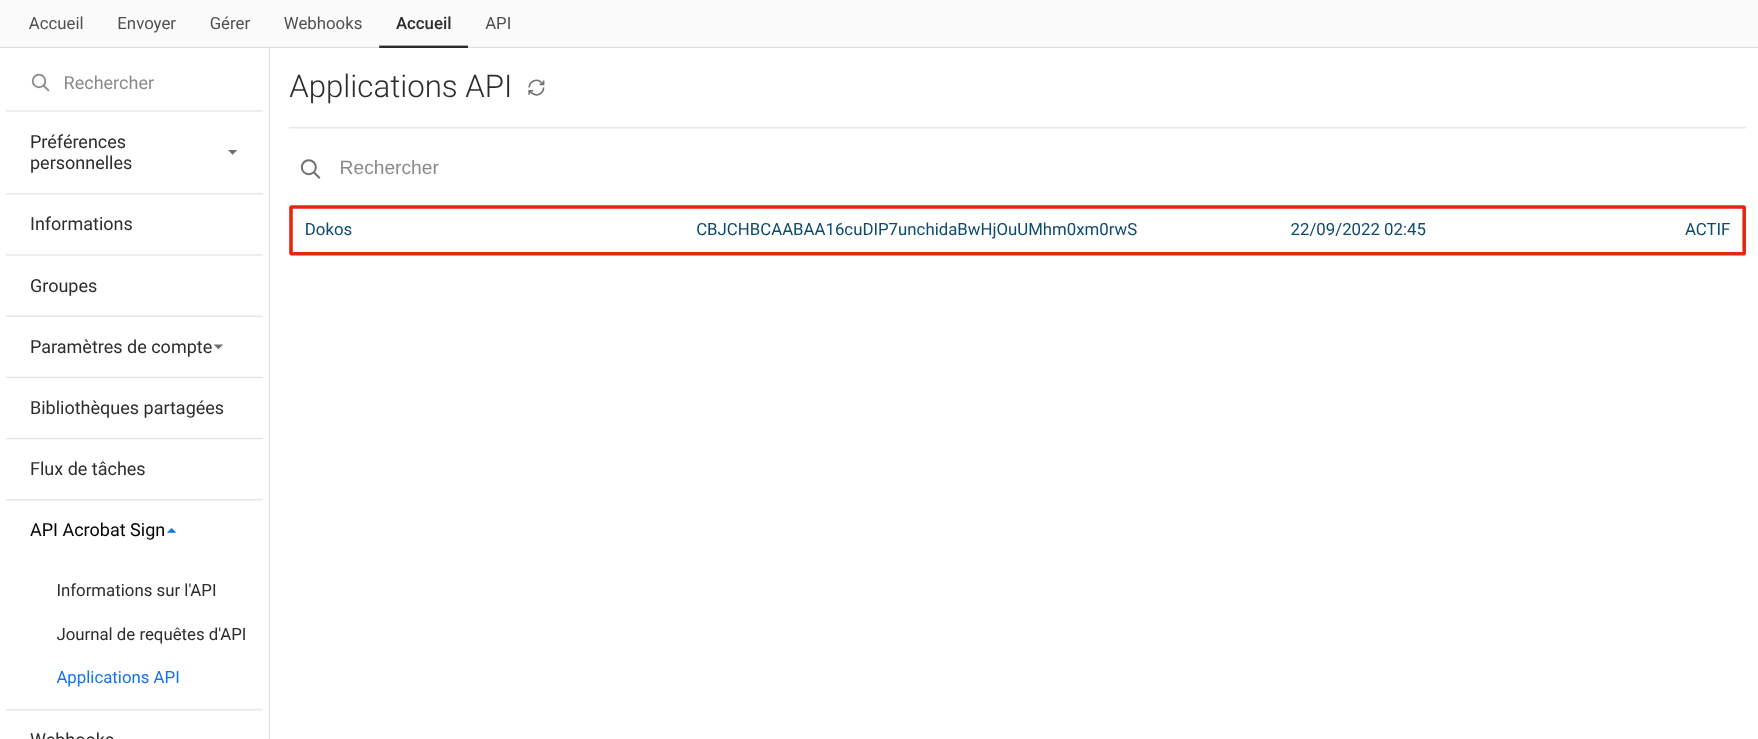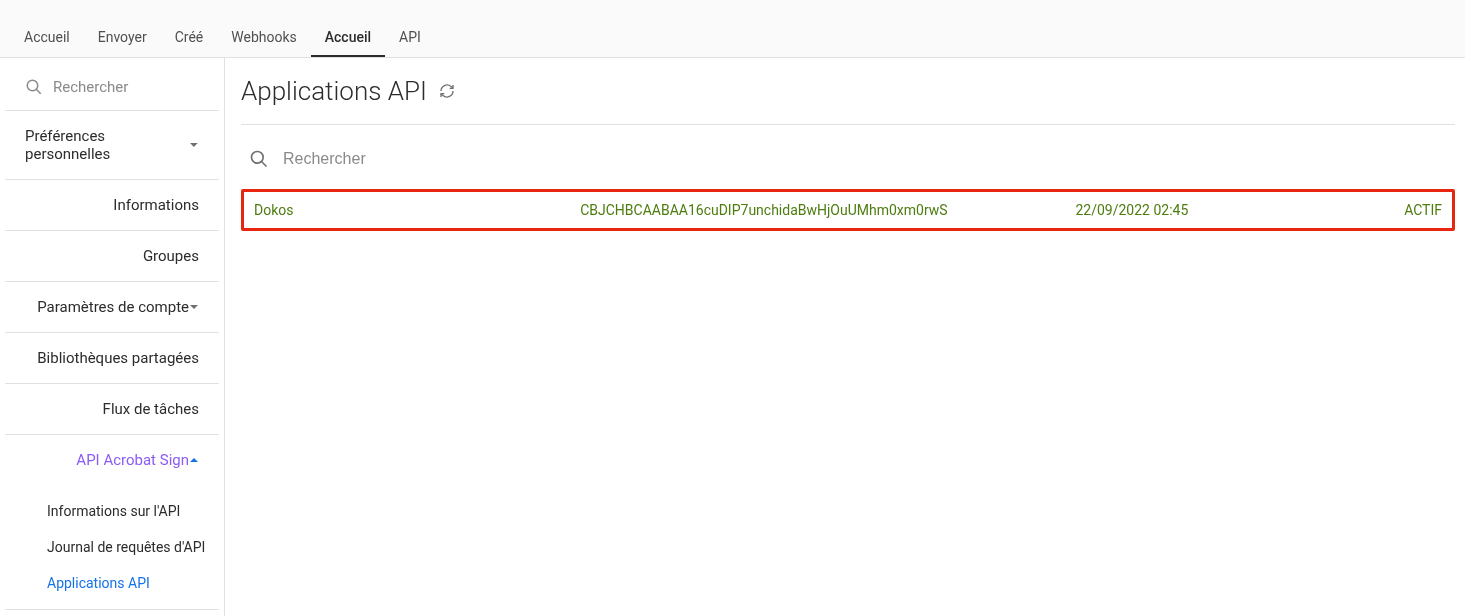--- a/index.html
+++ b/index.html
@@ -8,22 +8,22 @@
       padding: 0;
     }
     body {
       font-family: -apple-system, BlinkMacSystemFont, "Segoe UI", Roboto, Arial, sans-serif;
       font-size: 14px;
       color: #2c2c2c;
       background: #fff;
     }
     .top-nav {
       display: flex;
-      align-items: flex-end;
-      height: 58px;
+      align-items: flex-start;
+      height: 40px;
       padding: 0 10px;
       border-bottom: 1px solid #e1e1e1;
       background: #fafafa;
     }
     .top-nav-item {
       padding: 0 14px;
       height: 40px;
       line-height: 40px;
       color: #505050;
       cursor: pointer;
@@ -56,35 +56,35 @@
       color: #8a8a8a;
       margin-right: 10px;
     }
     .sidebar-search span {
       color: #8a8a8a;
       font-size: 15px;
     }
     .sidebar-item {
       display: flex;
       align-items: center;
-      justify-content: flex-end;
+      justify-content: flex-start;
       padding: 16px 20px;
       border-bottom: 1px solid #e1e1e1;
       margin: 0 5px;
       cursor: pointer;
       color: #2c2c2c;
       font-size: 15px;
     }
     .sidebar-item.expandable svg {
       width: 10px;
       height: 10px;
       color: #707070;
     }
     .sidebar-item.expanded {
-      color: #8b5cf6;
+      color: #000000;
     }
     .sidebar-item.expanded svg {
       color: #1473e6;
     }
     .sidebar-subitems {
       border-bottom: 1px solid #e1e1e1;
       margin: 0 5px;
       padding: 8px 0;
     }
     .sidebar-subitem {
@@ -157,21 +157,21 @@
       text-align: right;
     }
     .sort-indicator {
       display: inline-block;
       margin-left: 2px;
       font-size: 9px;
       vertical-align: middle;
     }
     .highlighted-row td {
       padding: 10px 10px;
-      color: #4d7c0f;
+      color: #0c4a6e;
       font-size: 14px;
     }
     .highlighted-row td:last-child {
       text-align: right;
       margin-top: 16px;
     }
     .row-highlight-wrapper {
       border: 3px solid #e6260f;
       border-radius: 2px;
     }
@@ -186,21 +186,21 @@
     .table-wrap {
       margin-bottom: 4px;
     }
   </style>
 </head>
 <body>
 
 <div class="top-nav">
   <div class="top-nav-item">Accueil</div>
   <div class="top-nav-item">Envoyer</div>
-  <div class="top-nav-item">Créé</div>
+  <div class="top-nav-item">Gérer</div>
   <div class="top-nav-item">Webhooks</div>
   <div class="top-nav-item active">Accueil</div>
   <div class="top-nav-item">API</div>
 </div>
 
 <div class="content-area">
   <div class="sidebar">
     <div class="sidebar-search">
       <svg viewBox="0 0 24 24" fill="none" stroke="currentColor" stroke-width="2">
           <circle cx="10" cy="10" r="7"></circle>

